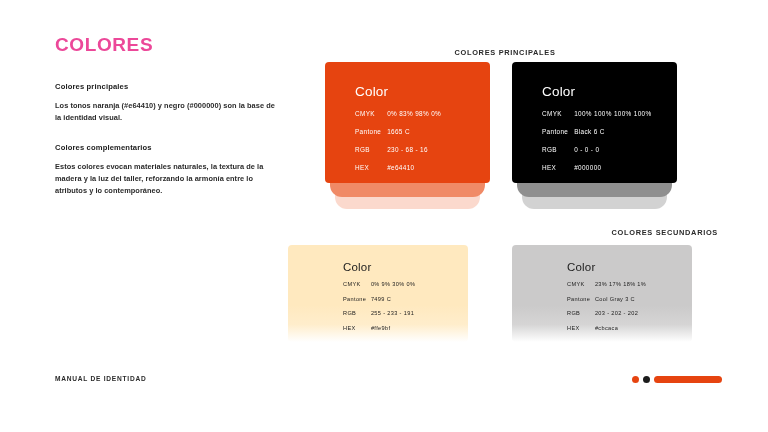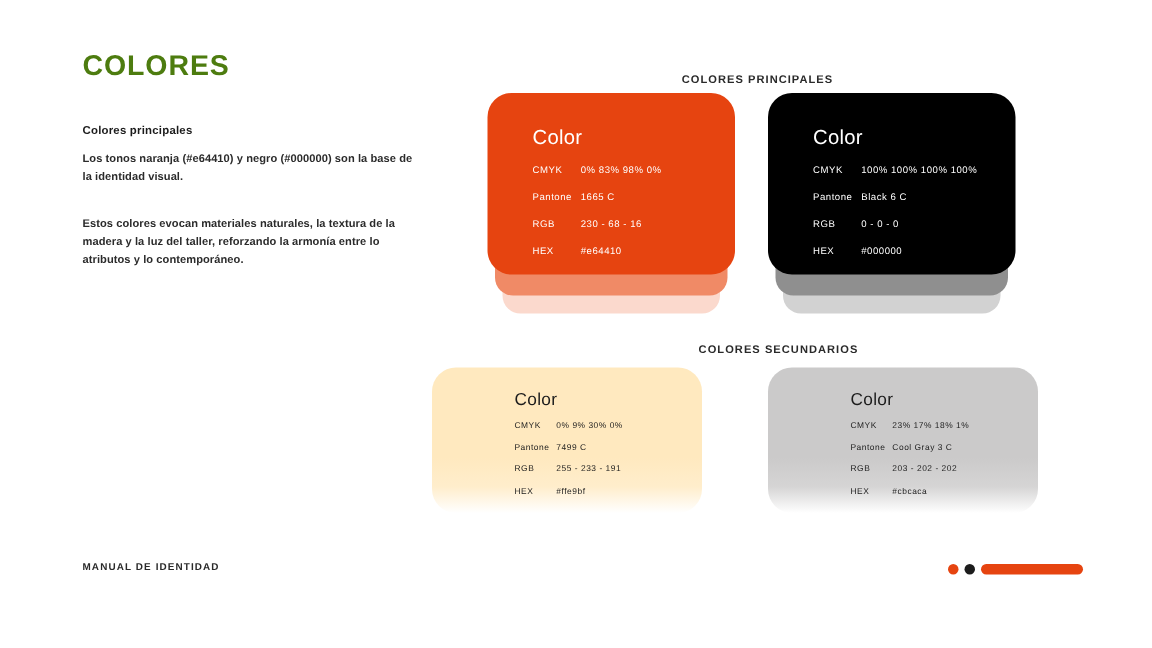--- a/index.html
+++ b/index.html
@@ -30,21 +30,21 @@
     position: absolute;
     left: 55px;
     top: 34px;
     width: 225px;
   }
 
   .page-title {
     font-size: 19px;
     font-weight: bold;
     letter-spacing: 0.6px;
-    color: #4d7c0f;
+    color: #ec4899;
     margin-bottom: 26px;
   }
 
   .sub-heading {
     font-size: 7.6px;
     font-weight: bold;
     color: #1c1c1c;
     letter-spacing: 0.15px;
     margin-bottom: 9px;
   }
@@ -63,37 +63,37 @@
   
   .section-label {
     position: absolute;
     font-size: 7.4px;
     font-weight: bold;
     letter-spacing: 0.7px;
     color: #2a2a2a;
     text-align: center;
   }
   #sec-principales { left: 285px; top: 48px; width: 440px; }
-  #sec-secundarios { left: 299px; top: 228px; width: 440px; }
+  #sec-secundarios { left: 278px; top: 228px; width: 440px; text-align: right; }
 
   
   .card-wrap {
     position: absolute;
   }
 
   .card-stack-layer {
     position: absolute;
     left: 0;
     border-radius: 12px;
     width: 100%;
   }
 
   .card {
     position: relative;
-    border-radius: 16px;
+    border-radius: 4px;
     width: 100%;
     height: 100%;
     overflow: hidden;
   }
 
   .card-inner {
     padding: 22px 0 0 30px;
   }
 
   .card-title {
@@ -172,20 +172,21 @@
 <div class="slide">
 
   <div class="left-col">
     <div class="page-title">COLORES</div>
 
     <div class="sub-heading">Colores principales</div>
     <div class="body-par">Los tonos naranja (#e64410) y negro (#000000) son la base de la identidad visual.</div>
 
     <div class="block-gap"></div>
 
+    <div class="sub-heading">Colores complementarios</div>
     <div class="body-par">Estos colores evocan materiales naturales, la textura de la madera y la luz del taller, reforzando la armonía entre lo atributos y lo contemporáneo.</div>
   </div>
 
   <div class="section-label" id="sec-principales">COLORES PRINCIPALES</div>
   <div class="section-label" id="sec-secundarios">COLORES SECUNDARIOS</div>
 
   <div class="card-wrap" id="card-primary-orange">
     <div class="card-stack-layer" style="background: rgb(251, 217, 205); top: 26px; height: 121px; left: 10px; width: calc(100% - 20px);"></div>
     <div class="card-stack-layer" style="background: rgb(240, 138, 102); top: 14px; height: 121px; left: 5px; width: calc(100% - 10px);"></div>
     <div class="card" style="background: rgb(230, 68, 16); color: rgb(255, 255, 255);">

